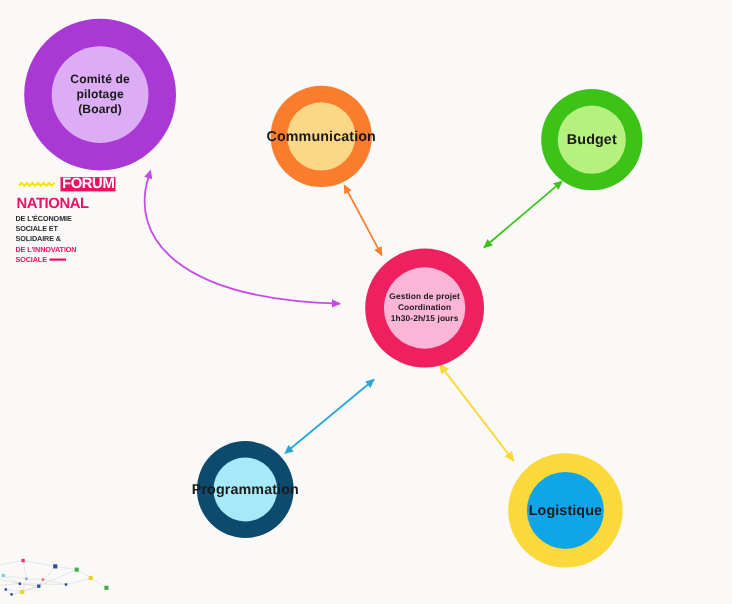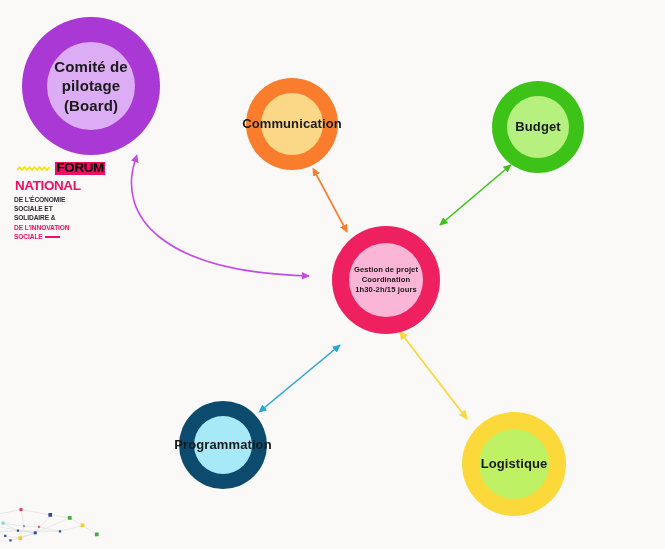--- a/index.html
+++ b/index.html
@@ -39,21 +39,21 @@
   }
   .node-label {
     color: #1a1a1a;
     line-height: 1.28;
     white-space: pre-line;
     letter-spacing: 0.1px;
     font-weight: 700;
   }
   .label-sm { font-size: 13px; font-weight: 700; }
   .label-md { font-size: 7.6px; font-weight: 700; }
-  .label-lg { font-size: 15px; font-weight: 700; }
+  .label-lg { font-size: 11px; font-weight: 700; }
 
   
   #logo {
     position: absolute;
     left: 14px;
     top: 158px;
     width: 96px;
   }
   .logo-squiggle {
     width: 34px;
@@ -62,21 +62,21 @@
     margin-bottom: 1px;
   }
   .logo-word {
     font-family: "Liberation Sans", sans-serif;
     font-weight: 700;
     font-size: 13.5px;
     line-height: 12.5px;
     letter-spacing: -0.4px;
     display: block;
   }
-  .logo-forum { color: #000000; background: #ED1164; display: inline-block; padding: 0 1px; }
+  .logo-forum { color: #ffffff; background: #ED1164; display: inline-block; padding: 0 1px; }
   .logo-national { color: #ED1164; display: inline-block; padding: 0 1px; }
   .logo-sub {
     font-weight: 700;
     font-size: 6.6px;
     line-height: 7.2px;
     letter-spacing: -0.1px;
     margin-top: 2px;
     display: block;
   }
   .sub-dark { color: #2b2b33; }
@@ -172,21 +172,21 @@
 Coordination
 1h30-2h/15 jours</div>
       </div>
     </div>
     <div class="node" style="left: 179px; top: 401px; width: 88px; height: 88px; background: #0c4a6e;">
       <div class="node-inner" style="width: 58px; height: 58px; background: rgb(167, 233, 247);">
         <div class="node-label label-sm">Programmation</div>
       </div>
     </div>
     <div class="node" style="left: 462px; top: 412px; width: 104px; height: 104px; background: rgb(252, 217, 58);">
-      <div class="node-inner" style="width: 70px; height: 70px; background: #bef264; justify-content: center;">
+      <div class="node-inner" style="width: 70px; height: 70px; background: #0ea5e9; justify-content: center;">
         <div class="node-label label-sm">Logistique</div>
       </div>
     </div>
   </div>
 
 <div id="logo">
   <svg class="logo-squiggle" viewBox="0 0 34 5">
     <path d="M0,4 L2.5,1 L5,4 L7.5,1 L10,4 L12.5,1 L15,4 L17.5,1 L20,4 L22.5,1 L25,4 L27.5,1 L30,4 L32.5,1" fill="none" stroke="#F5E400" stroke-width="1.6"></path>
   </svg>
   <span class="logo-word logo-forum">FORUM</span>

